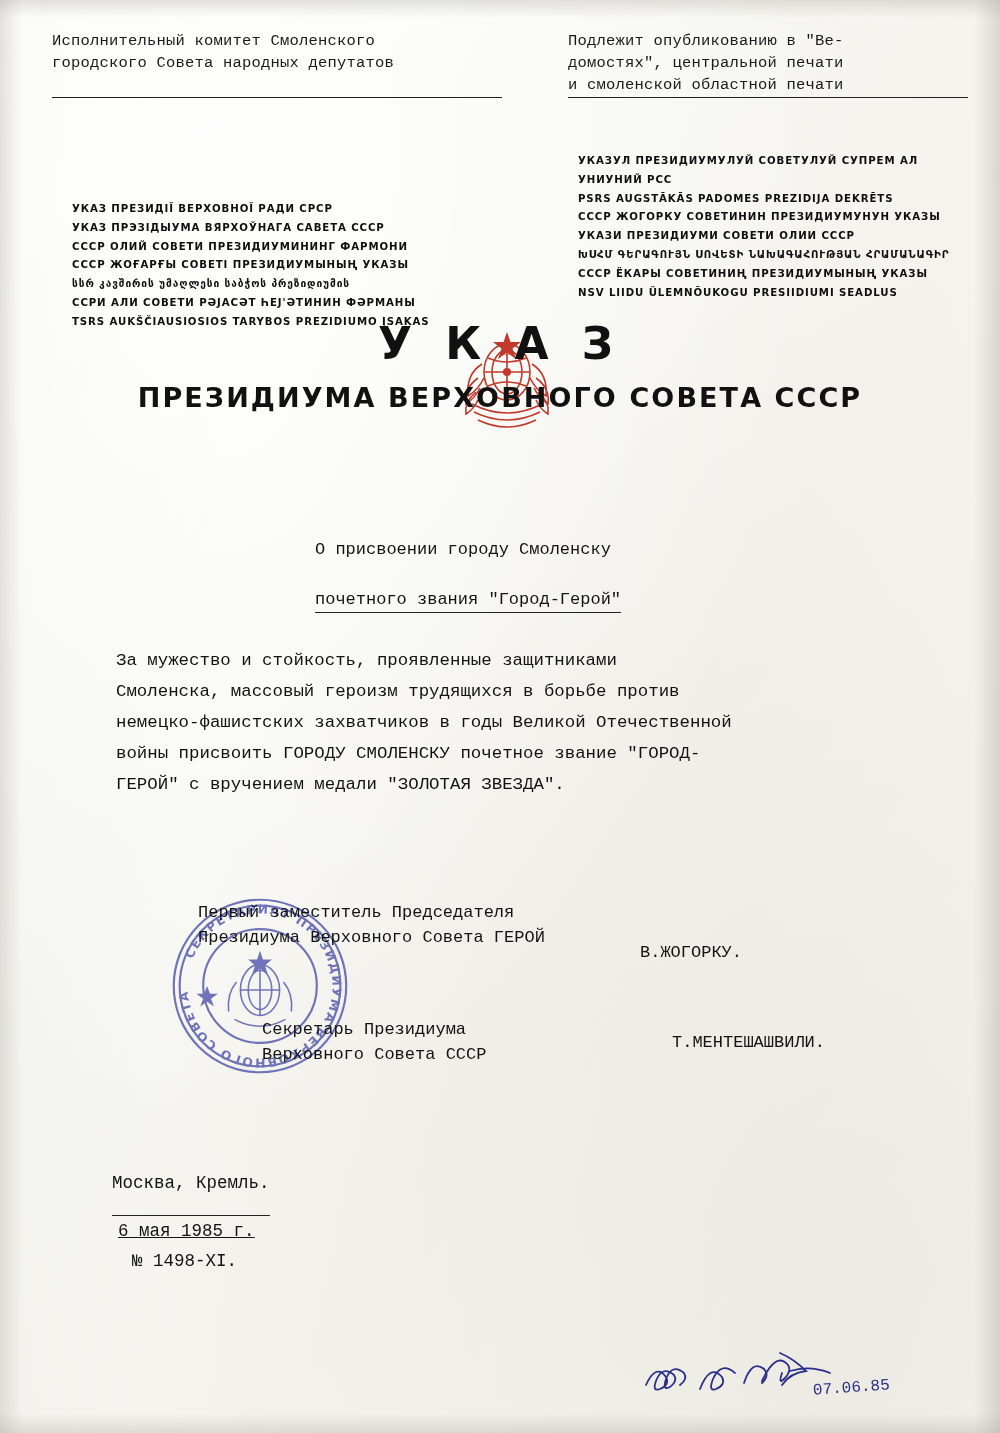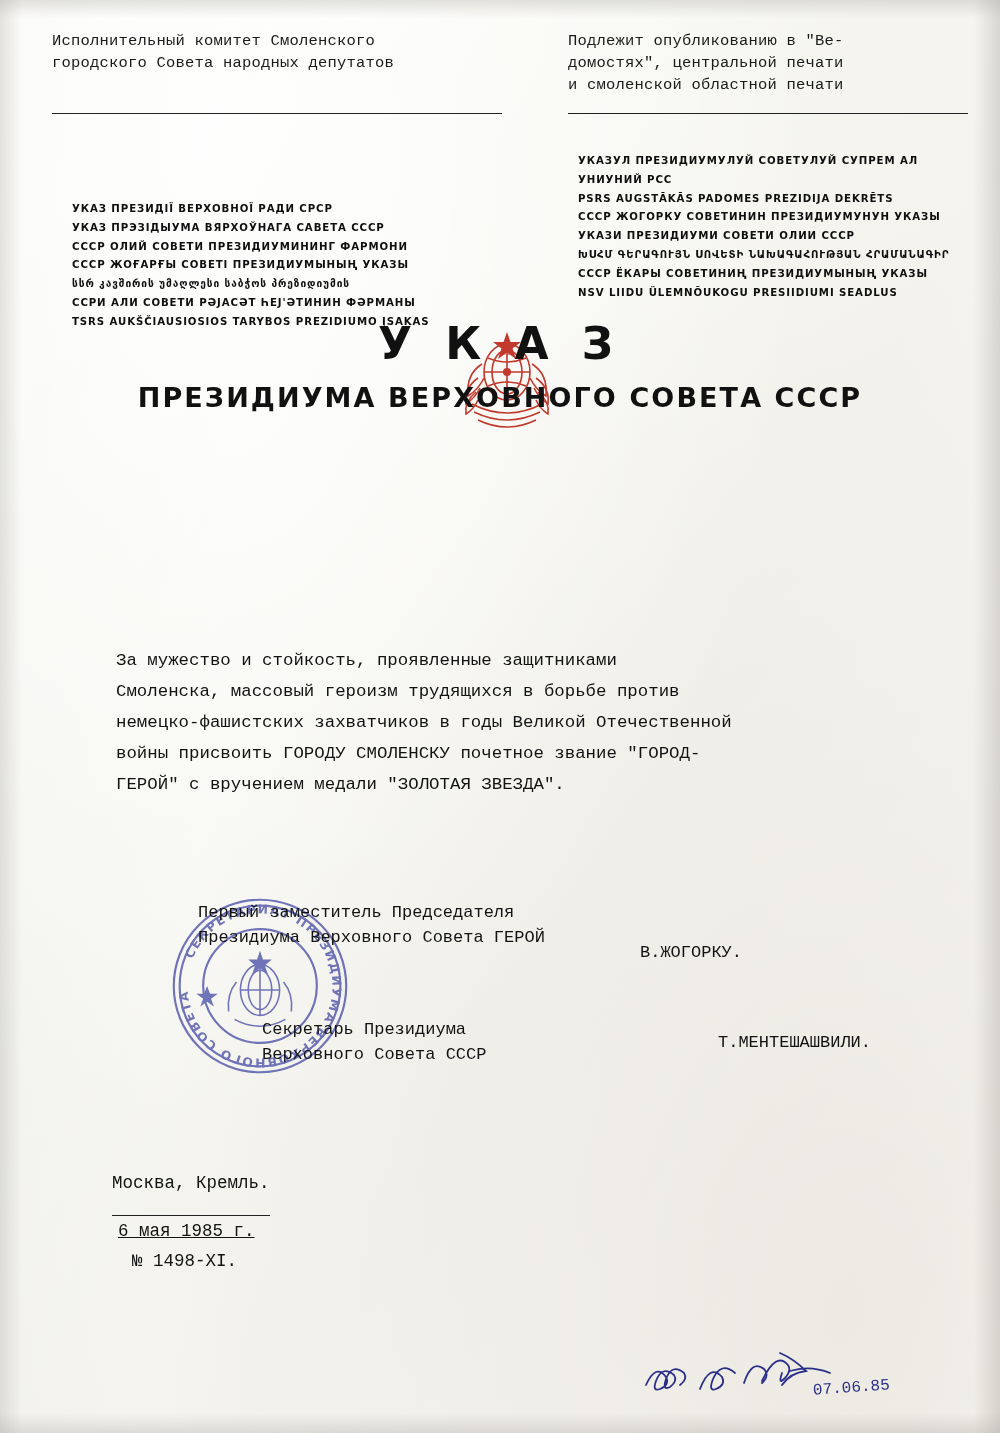--- a/index.html
+++ b/index.html
@@ -66,21 +66,21 @@
   .hdr-block {
     font-family: "Liberation Mono", monospace;
     font-size: 15.5px;
     line-height: 22px;
     letter-spacing: 0.2px;
     color: #1a1a1a;
     white-space: pre-line;
   }
   .hdr-left { width: 450px; }
   .hdr-right { width: 400px; text-align: left; }
-  .ul-line { border-bottom: 1px solid #222; padding-bottom: 17px; }
+  .ul-line { border-bottom: 1px solid #222; padding-bottom: 1px; }
 
   
   .langs {
     position: absolute;
     top: 152px;
     left: 0;
     right: 0;
     height: 150px;
   }
   .lang-col {
@@ -159,21 +159,21 @@
     position: absolute;
     font-family: "Liberation Mono", monospace;
     font-size: 17px;
     line-height: 25px;
     color: #131313;
     white-space: pre-line;
   }
   .sig-1-role { top: 900px; left: 198px; }
   .sig-1-name { top: 940px; left: 640px; }
   .sig-2-role { top: 1005px; left: 262px; margin-top: 12px; }
-  .sig-2-name { top: 1030px; left: 672px; margin-left: 46px; }
+  .sig-2-name { top: 1030px; left: 672px; }
 
   
   .stamp {
     position: absolute;
     left: 162px;
     top: 888px;
     width: 196px;
     height: 196px;
     opacity: 0.78;
     pointer-events: none;
@@ -274,20 +274,24 @@
 СССР ЖОГОРКУ СОВЕТИНИН ПРЕЗИДИУМУНУН УКАЗЫ
 УКАЗИ ПРЕЗИДИУМИ СОВЕТИ ОЛИИ СССР
 ԽՍՀՄ ԳԵՐԱԳՈՒՅՆ ՍՈՎԵՏԻ ՆԱԽԱԳԱՀՈՒԹՅԱՆ ՀՐԱՄԱՆԱԳԻՐ
 СССР ЁКАРЫ СОВЕТИНИҢ ПРЕЗИДИУМЫНЫҢ УКАЗЫ
 NSV LIIDU ÜLEMNÕUKOGU PRESIIDIUMI SEADLUS</div>
   </div>
 
   <div class="title-main">У К А З</div>
   <div class="title-sub">ПРЕЗИДИУМА ВЕРХОВНОГО СОВЕТА СССР</div>
 
+  <div class="subject">
+    <span>О присвоении городу Смоленску</span><br>
+    <span class="line2">почетного звания "Город-Герой"</span>
+  </div>
 
   <div class="body-text">       За мужество и стойкость, проявленные защитниками
 Смоленска, массовый героизм трудящихся в борьбе против
 немецко-фашистских захватчиков в годы Великой Отечественной
 войны присвоить ГОРОДУ СМОЛЕНСКУ почетное звание "ГОРОД-
 ГЕРОЙ" с вручением медали "ЗОЛОТАЯ ЗВЕЗДА".</div>
 
   <div class="stamp">
     <svg viewBox="0 0 200 200" width="196" height="196" aria-hidden="true">
       <defs>

